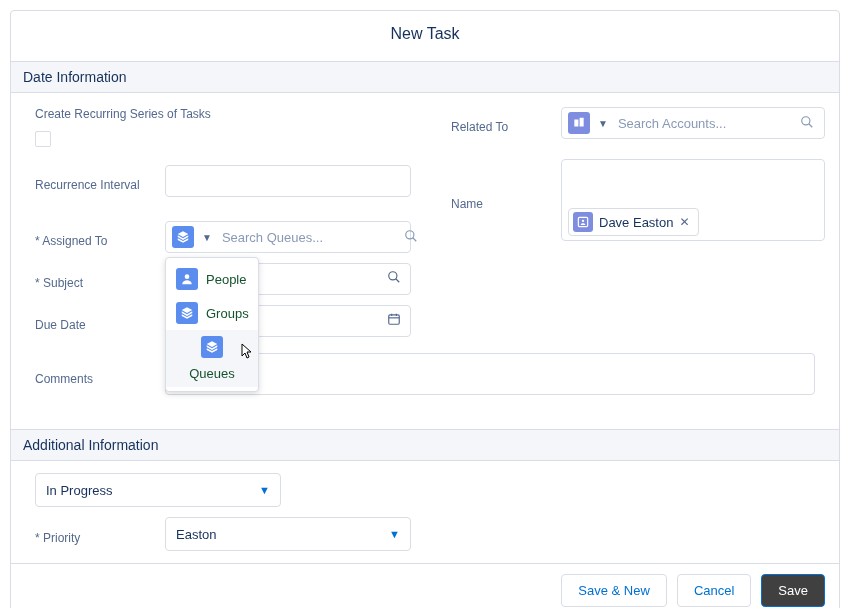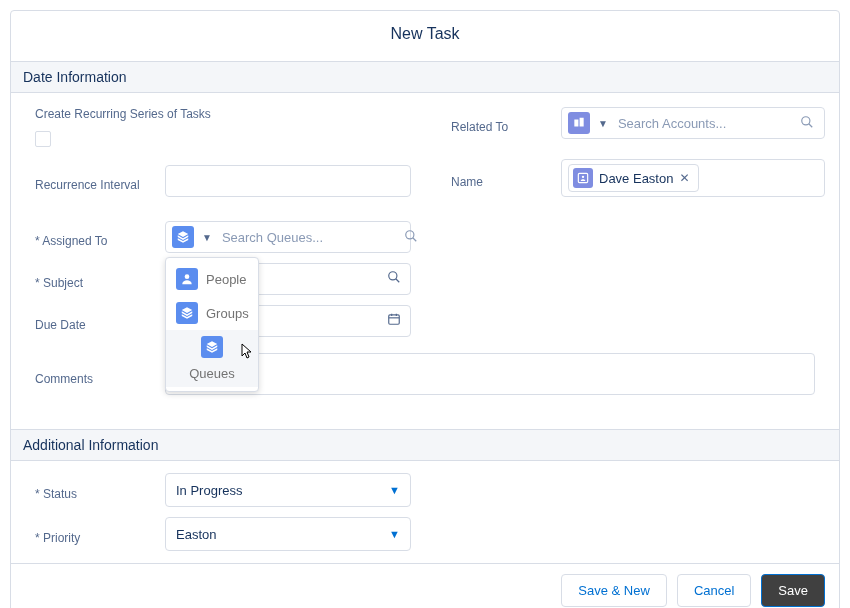--- a/index.html
+++ b/index.html
@@ -24,32 +24,32 @@
   .type-icon.blue { background: #5b8def; }
   .type-icon.purple { background: #7f8de1; }
   .type-icon svg { width: 14px; height: 14px; fill: #fff; }
   .caret { color: #54698d; font-size: 10px; padding: 0 4px; cursor: pointer; }
   .lookup input { border: none; outline: none; flex: 1; font-size: 13px; color: #16325c; background: transparent; }
   .lookup input::placeholder { color: #8a9ab5; }
   .search-ico { color: #8a9ab5; padding-right: 4px; }
   .icon-input { position: relative; }
   .icon-input .trailing { position: absolute; right: 10px; top: 7px; color: #54698d; font-size: 14px; }
   .pill-box { min-height: 36px; padding: 4px 6px; display: flex; align-items: center; }
-  .pill { display: inline-flex; align-items: center; gap: 6px; border: 1px solid #d8dde6; border-radius: 4px; padding: 3px 8px 3px 4px; font-size: 13px; background: #fff; }
+  .pill { display: inline-flex; align-items: center; gap: 6px; border: 1px solid #d8dde6; border-radius: 4px; padding: 3px 8px 3px 4px; font-size: 13px; background: #fff; margin-top: 44px; }
   .pill .x { color: #54698d; cursor: pointer; font-size: 12px; }
   .select { height: 32px; display: flex; align-items: center; justify-content: space-between; padding: 16px 10px; cursor: pointer; }
   .select .sel-caret { color: #0070d2; font-size: 11px; }
   .textarea { height: 42px; resize: none; padding: 6px 10px; margin-top: 2px;}
   .narrow { width: 246px; }
   .dropdown {
     position: absolute; left: 130px; top: 36px; width: 94px;
     background: #fff; border: 1px solid #d8dde6; border-radius: 4px;
     box-shadow: 0 2px 6px rgba(0,0,0,0.15); padding: 4px 0; z-index: 5;
   }
-  .dd-item { display: flex; align-items: center; gap: 8px; padding: 6px 10px; font-size: 13px; color: #737373; cursor: pointer; }
+  .dd-item { display: flex; align-items: center; gap: 8px; padding: 6px 10px; font-size: 13px; color: #14532d; cursor: pointer; }
   .dd-item.hover { background: #f4f6f9; flex-direction: column; }
   .cursor { position: absolute; left: 203px; top: 122px; z-index: 6; pointer-events: none; }
   .footer { border-top: 1px solid #d8dde6; padding: 10px 14px; display: flex; justify-content: flex-end; gap: 10px; }
   .btn { border-radius: 4px; font-size: 13px; padding: 8px 16px; cursor: pointer; }
   .btn-neutral { background: #fff; border: 1px solid #d8dde6; color: #0070d2; }
   .btn-brand { background: #404040; border: 1px solid #0070d2; color: #fff; } 
 </style>
 </head>
 <body>
 
@@ -208,21 +208,20 @@
       <div class="field">
         <textarea class="textarea" style=""></textarea>
       </div>
     </div>
   </div>
 
   <div class="section-head">Additional Information</div>
 
   <div class="form-body" style="padding-top:12px; padding-bottom:12px;">
     <div class="row">
-      <div class="lbl">* Status</div>
       <div class="field">
         <div class="select narrow">
           <span>In Progress</span>
           <span class="sel-caret">▼</span>
         </div>
       </div>
     </div>
     <div class="row" style="margin-bottom:0;">
       <div class="lbl">* Priority</div>
       <div class="field">

